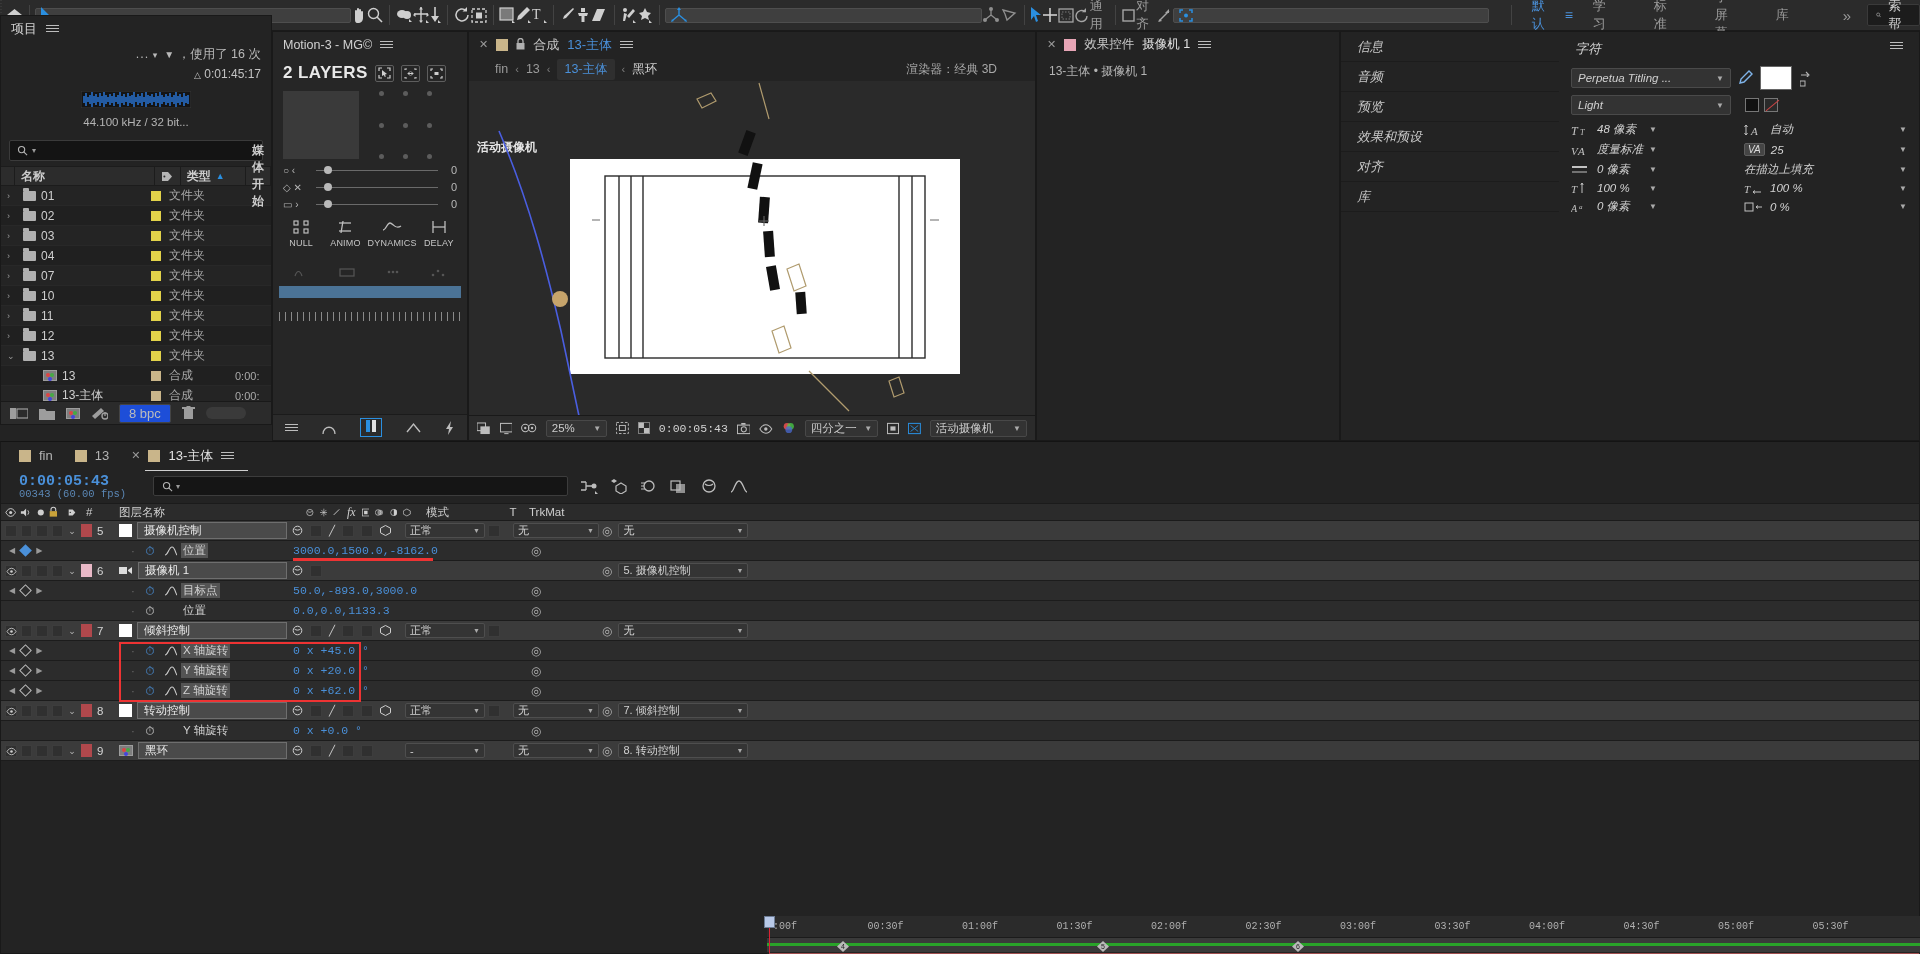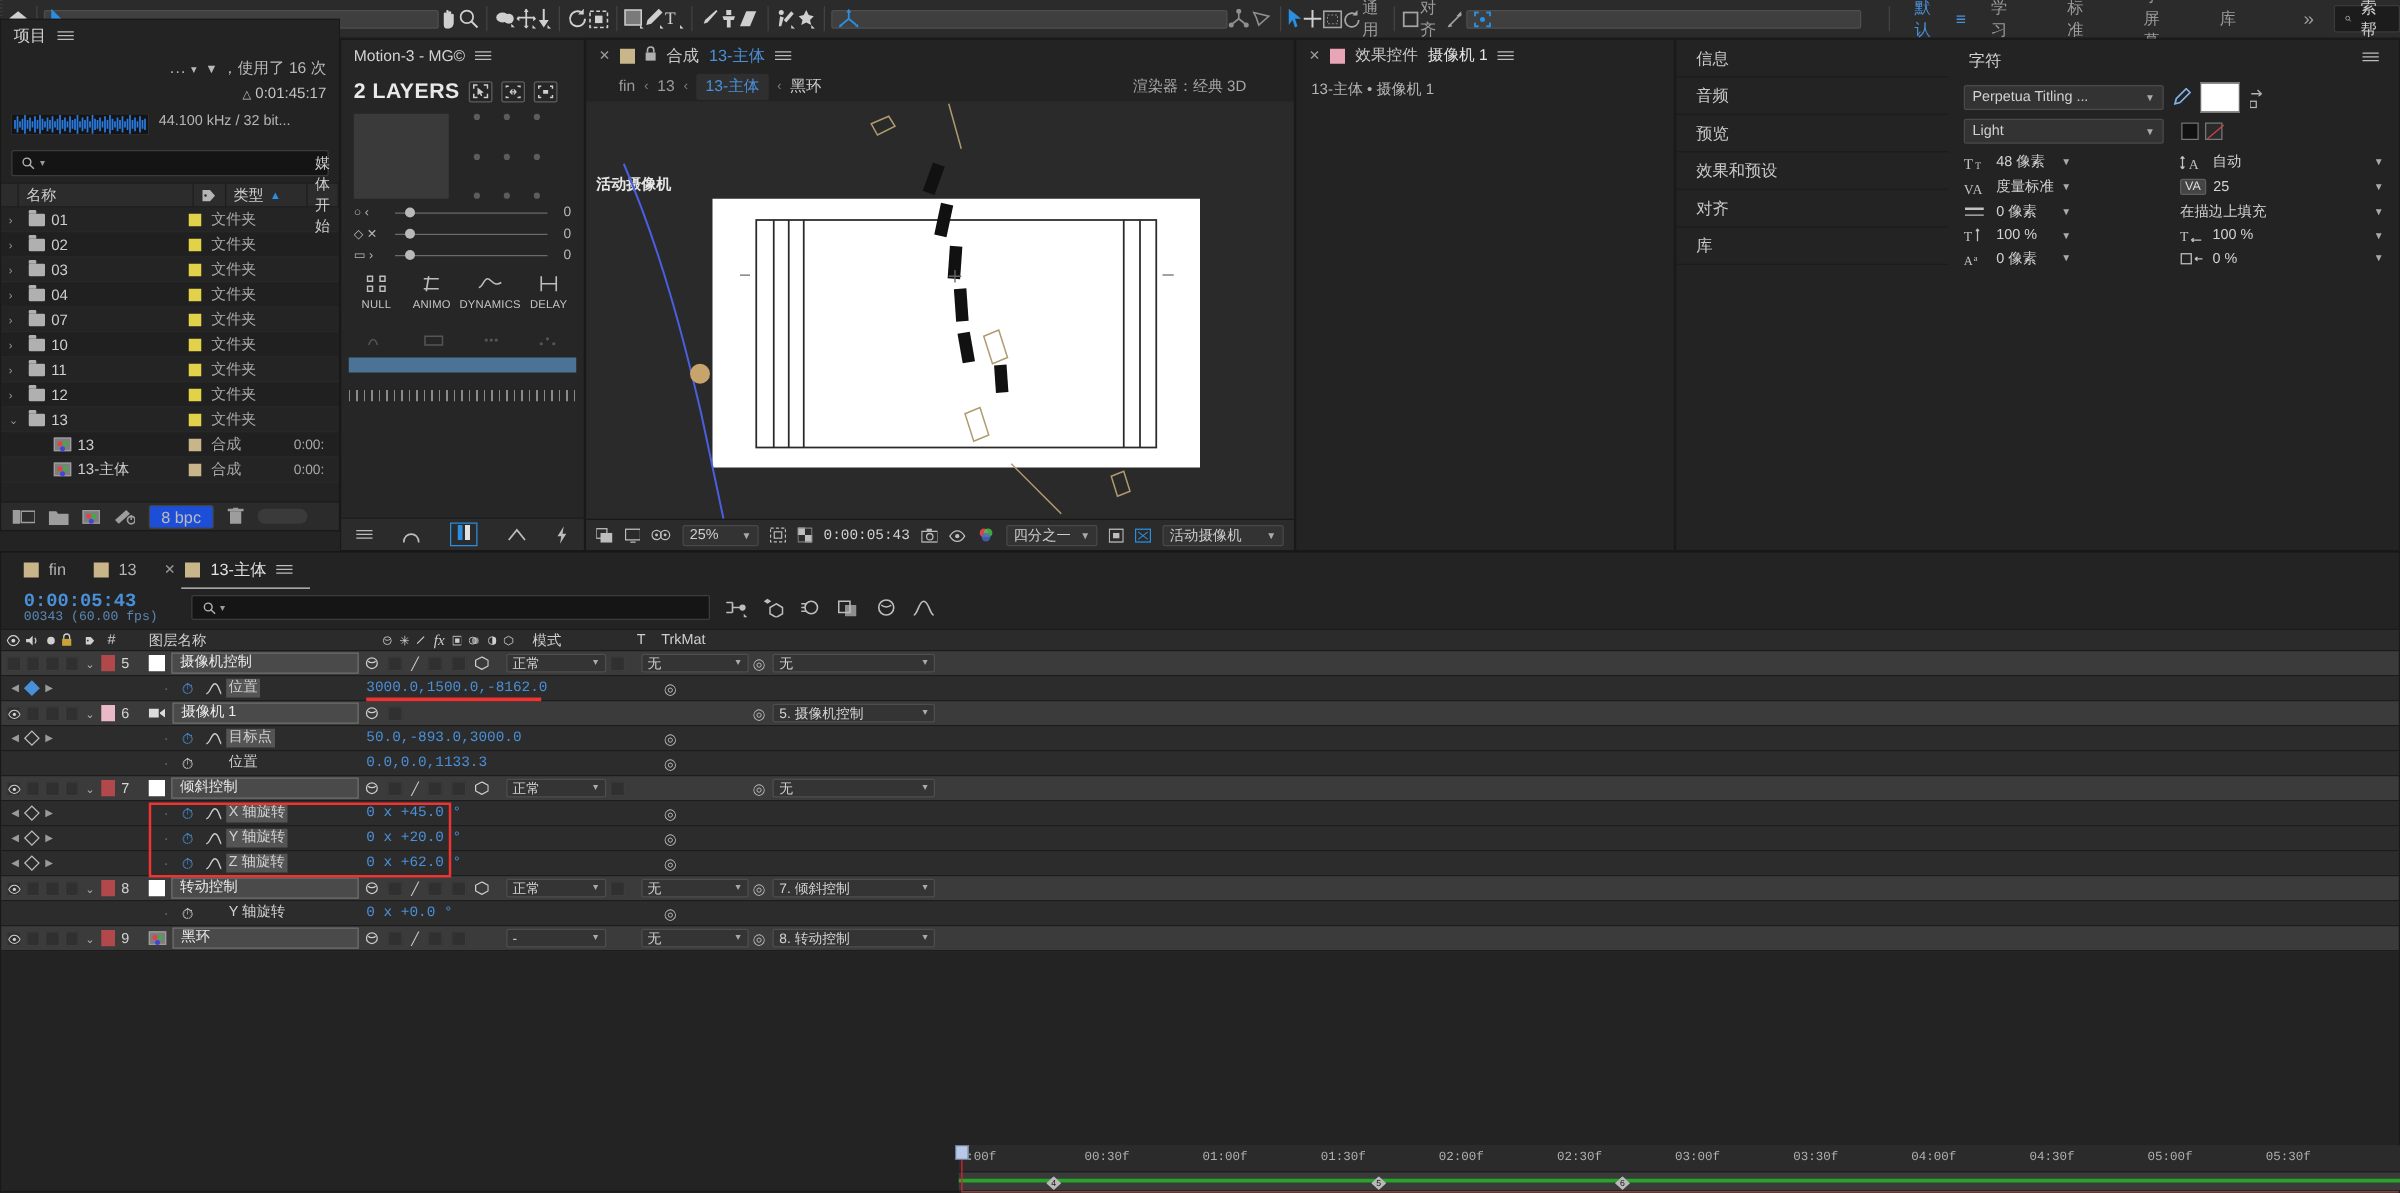--- a/index.html
+++ b/index.html
@@ -47,32 +47,32 @@
     font-size:13px; color:#d2d2d2; background:#232323;
   }
   .hamb { display:inline-block; width:13px; }
   .hamb i { display:block; height:1px; background:#bdbdbd; margin:2px 0; }
 
   
   #project { left:0; top:15px; width:272px; height:410px; }
   .proj-meta { padding:4px 10px 0 0; text-align:right; color:#b9b9b9; font-size:12.5px; line-height:19px; }
   .proj-meta .dots { letter-spacing:1px; }
   .proj-dur { color:#c3c3c3; font-size:12px; }
-  .wave-row { display:flex; align-items:flex-start; gap:8px; padding:6px 8px 8px 8px; }
+  .wave-row { display:flex; align-items:center; gap:8px; padding:6px 8px 8px 8px;flex-direction:column; }
   .wave { width:110px; height:17px; display:block; }
   .wave-txt { color:#b5b5b5; font-size:11.5px; }
   .proj-search {
     margin:4px 8px 5px 8px; height:21px; background:#141414; border:1px solid #3b3b3b;
     border-radius:2px; display:flex; align-items:center; padding:0 7px; gap:4px;
   }
   .cols {
     display:flex; align-items:center; height:20px; background:#2c2c2c;
     border-top:1px solid #1c1c1c; border-bottom:1px solid #1c1c1c; font-size:12px; color:#cdcdcd;
   }
-  .col { padding:0 6px; border-right:1px solid #1c1c1c; height:20px; display:flex; align-items:center; gap:5px;}
+  .col { padding:0 6px; border-right:1px solid #1c1c1c; height:20px; display:flex; align-items:center; gap:5px;font-weight:bold;}
   .col.name { width:142px; }
   .col.tag  { width:26px; justify-content:center;}
   .col.type { width:66px; }
   .col.med  { flex:1; }
   .prow { display:flex; align-items:center; height:20px; font-size:12px; border-bottom:1px solid #282828; }
   .prow:nth-child(odd) { background:#242424; }
   .prow:nth-child(even){ background:#202020; }
   .prow .tw { width:142px; display:flex; align-items:center; gap:5px; padding-left:6px; color:#cfcfcf;}
   .prow .sw { width:26px; display:flex; justify-content:center; }
   .prow .ty { width:66px; color:#a9a9a9; }
@@ -141,21 +141,21 @@
   }
   .tc { color:#d2d2d2; font-family:"Liberation Mono", monospace; font-size:11.5px; }
 
   
   #fx { left:1036px; top:31px; width:304px; height:410px; background:#232323;}
   .fx-tab { height:25px; display:flex; align-items:center; gap:8px; padding:0 10px; font-size:12.5px;}
   .fx-sw { width:12px;height:12px;background:#e7a5b6;}
   .fx-sub { padding:6px 12px; font-size:12px; color:#b4b4b4;}
 
   
-  #dock { left:1340px; top:31px; width:580px; height:410px; background:#232323;}
+  #dock { left:1340px; top:31px; width:580px; height:410px; background:#232323;font-style:italic;}
   .dockitem { height:30px; display:flex; align-items:center; padding:0 16px; font-size:13px; color:#c9c9c9; border-bottom:1px solid #1c1c1c;}
   .chpanel { padding:6px 12px 0 12px; }
   .charhdr { display:flex; align-items:flex-start; justify-content:space-between; font-size:13px; color:#d2d2d2; padding:2px 4px 8px 4px;}
   .fontrow { display:flex; align-items:center; gap:6px; margin-bottom:5px;}
   .ddl { background:#333; border:1px solid #4a4a4a; height:20px; border-radius:2px; display:flex; align-items:center; justify-content:space-between; padding:0 6px; font-size:11.5px; color:#d0d0d0;}
   .sw-white { width:32px;height:24px;background:#fff;border:1px solid #666;}
   .sw-blk { width:14px;height:14px;background:#111;border:1px solid #777; }
   .sw-none { width:14px;height:14px;background:#2a2a2a;border:1px solid #777; position:relative;}
   .sw-none:after{content:"";position:absolute;left:-1px;top:6px;width:17px;height:1px;background:#c44;transform:rotate(-40deg);}
   .prop-grid { display:grid; grid-template-columns:1fr 1fr; gap:5px 10px; margin-top:7px;}

